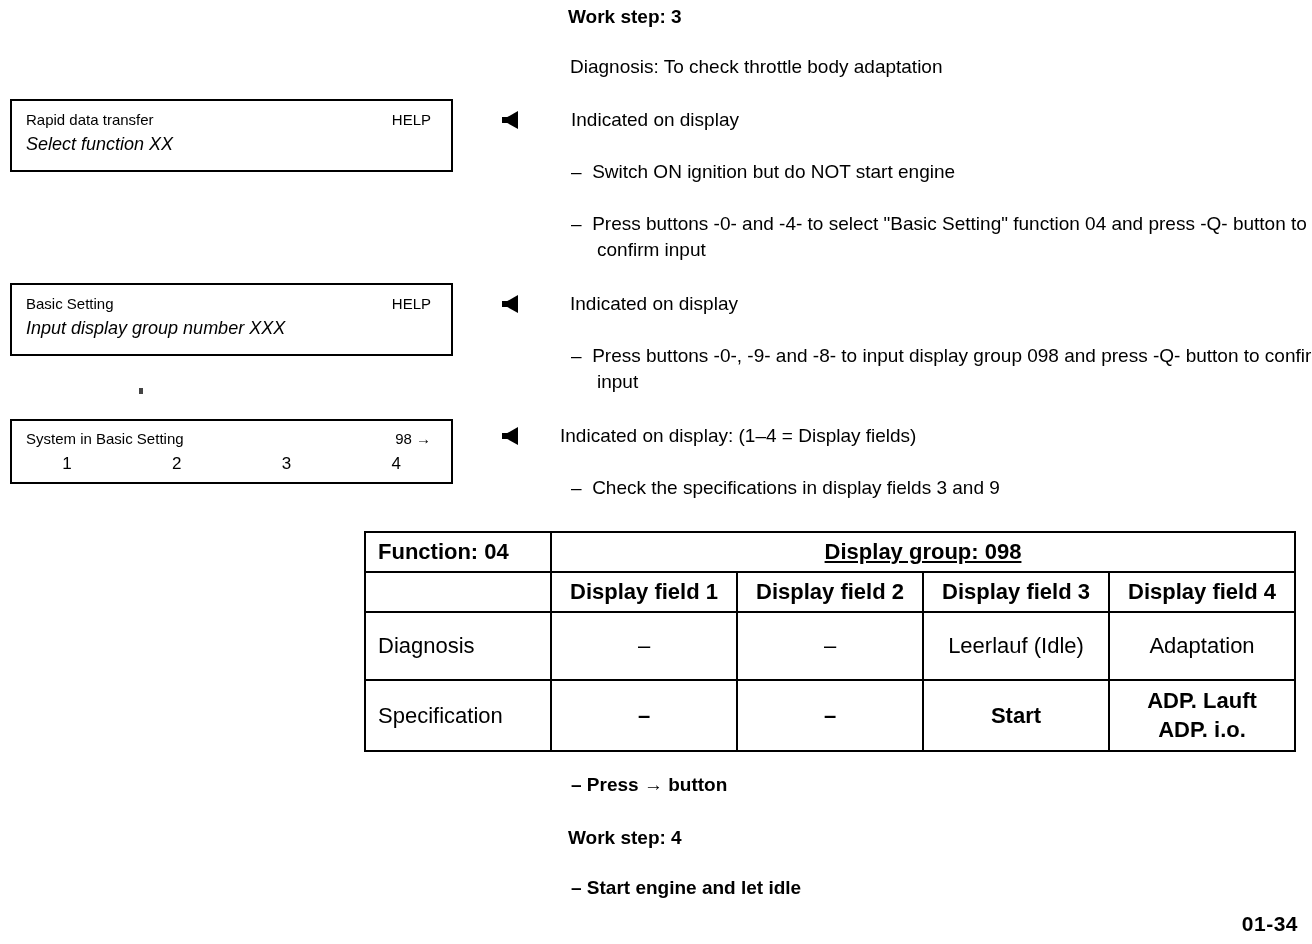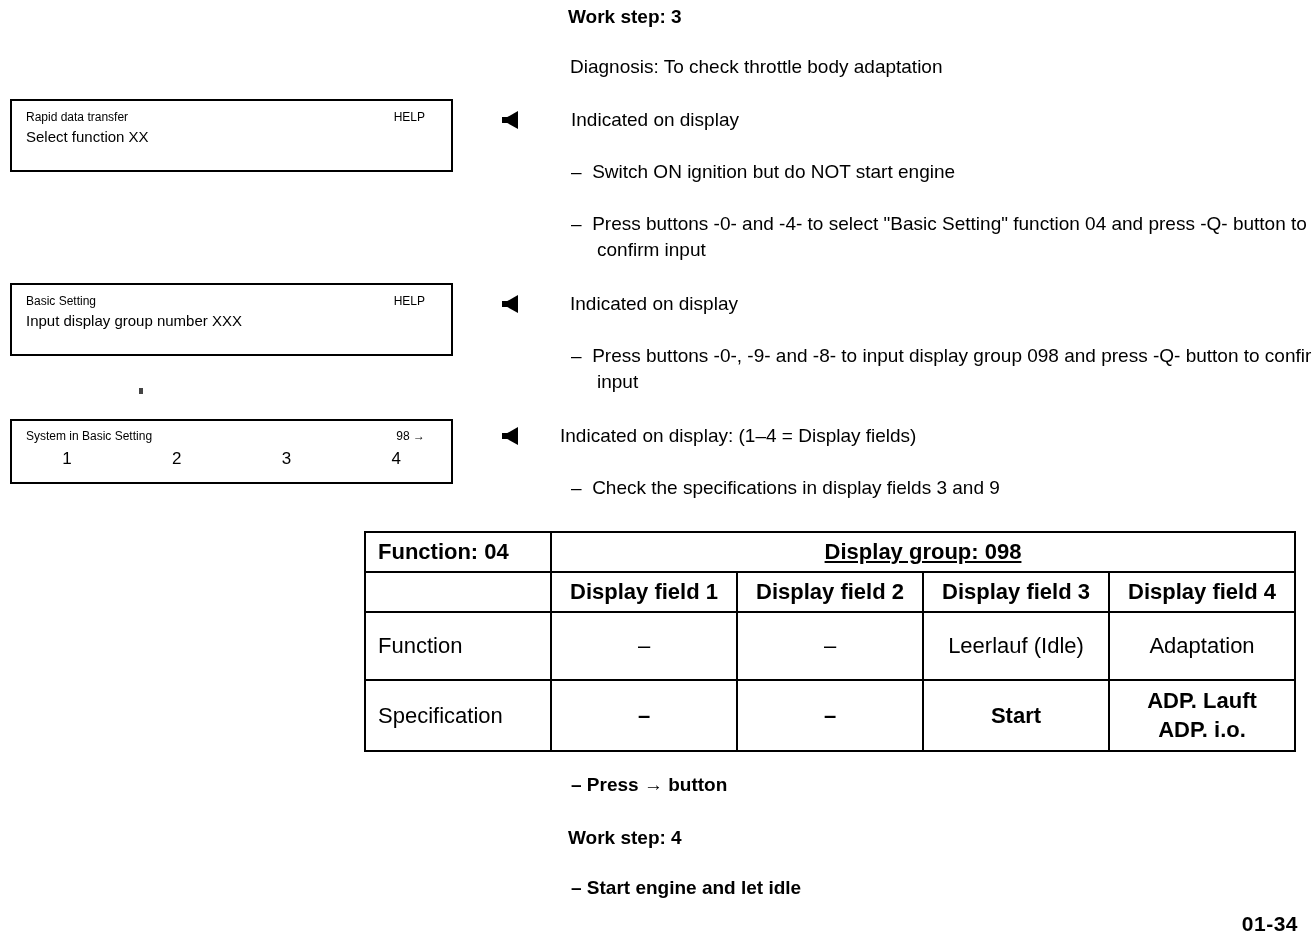--- a/index.html
+++ b/index.html
@@ -23,31 +23,32 @@
   }
 
   
   .display-box {
     position: absolute;
     border: 2px solid #000;
     box-sizing: border-box;
     background: #fff;
   }
   .display-box .line {
-    font-size: 15px;
+    font-size: 18px;
     line-height: 1.45;
     padding: 0 0 0 14px;
     white-space: nowrap;
+    font-style: italic;
   }
   .display-box .row {
     display: flex;
     justify-content: space-between;
     align-items: baseline;
-    padding: 0 26px 0 14px;
-    font-size: 12px;
+    padding: 0 20px 0 14px;
+    font-size: 15px;
     line-height: 1.45;
     white-space: nowrap;
     gap: 6px;
   }
   .display-box .fields {
     display: flex;
     font-size: 17px;
     line-height: 1.4;
     padding: 2px 0 0 0;
   }
@@ -254,21 +255,21 @@
         <td class="hdr-dg" colspan="4">Display group: 098</td>
       </tr>
       <tr>
         <td class="colhdr"></td>
         <td class="colhdr">Display field 1</td>
         <td class="colhdr">Display field 2</td>
         <td class="colhdr">Display field 3</td>
         <td class="colhdr">Display field 4</td>
       </tr>
       <tr>
-        <td class="rowlbl tall">Function</td>
+        <td class="rowlbl tall">Diagnosis</td>
         <td class="cell">–</td>
         <td class="cell">–</td>
         <td class="cell">Leerlauf (Idle)</td>
         <td class="cell">Adaptation</td>
       </tr>
       <tr>
         <td class="rowlbl tall">Specification</td>
         <td class="cell b">–</td>
         <td class="cell b">–</td>
         <td class="cell b">Start</td>

